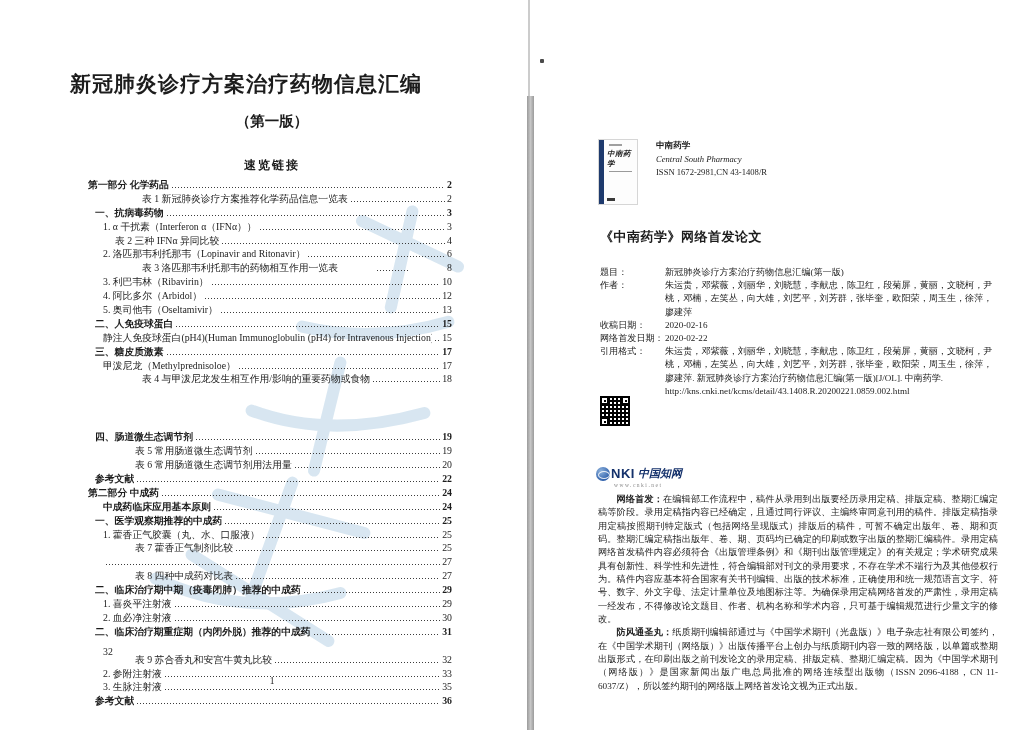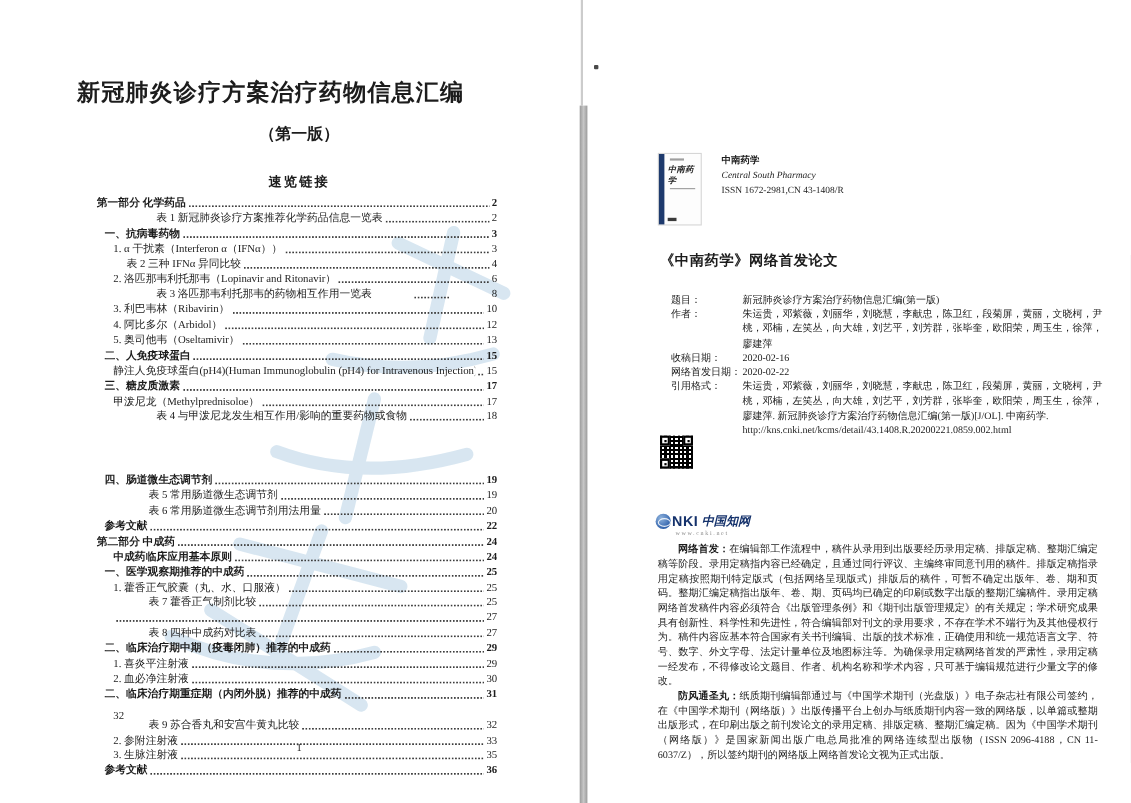--- a/index.html
+++ b/index.html
@@ -33,21 +33,21 @@
   .cover-bar{width:5px;height:100%;background:#1e3a6d;}
   .cover-body{flex:1;padding:4px 3px 3px;display:flex;flex-direction:column;align-items:center;}
   .cover-tinybar{width:82%;height:2px;background:linear-gradient(90deg,#9f9f9f 0 55%,transparent 55%);}
   .cover-title{font-size:7.5px;font-weight:bold;font-style:italic;letter-spacing:.5px;margin:3px 0 1px;color:#222;}
   .cover-rule{width:88%;height:1px;background:#9a9a9a;margin:1px 0 2px;}
   .cover-foot{margin-top:auto;align-self:flex-start;width:8px;height:3px;background:#3a3a3a;}
   .jinfo{position:absolute;left:122px;top:139px;font-size:8.6px;line-height:13.5px;}
   .jinfo .cn{font-weight:bold;}
   .jinfo .en{font-style:italic;}
   .rp-heading{position:absolute;left:66px;top:228px;font-size:13px;font-weight:bold;letter-spacing:.5px;}
-  .meta{position:absolute;left:66px;top:266px;width:398px;font-size:9.1px;line-height:13.2px;margin-left:10px;}
+  .meta{position:absolute;left:66px;top:266px;width:398px;font-size:9.1px;line-height:13.2px;}
   .meta-row{display:flex;}
   .meta-row .label{flex:0 0 65px;}
   .meta-row .value{flex:1;}
   
   .qr{position:absolute;left:66px;top:396px;width:30px;height:30px;
       background-image:repeating-linear-gradient(0deg,#000 0 2px,transparent 2px 4px),
                        repeating-linear-gradient(90deg,#000 0 2px,#fff 2px 4px);}
   .qr .f{position:absolute;width:9px;height:9px;border:2px solid #000;background:#fff;box-sizing:border-box;}
   .qr .f::after{content:"";position:absolute;left:1.5px;top:1.5px;width:2px;height:2px;background:#000;}
   .qr .tl{left:0;top:0}.qr .tr{right:0;top:0}.qr .bl{left:0;bottom:0}

